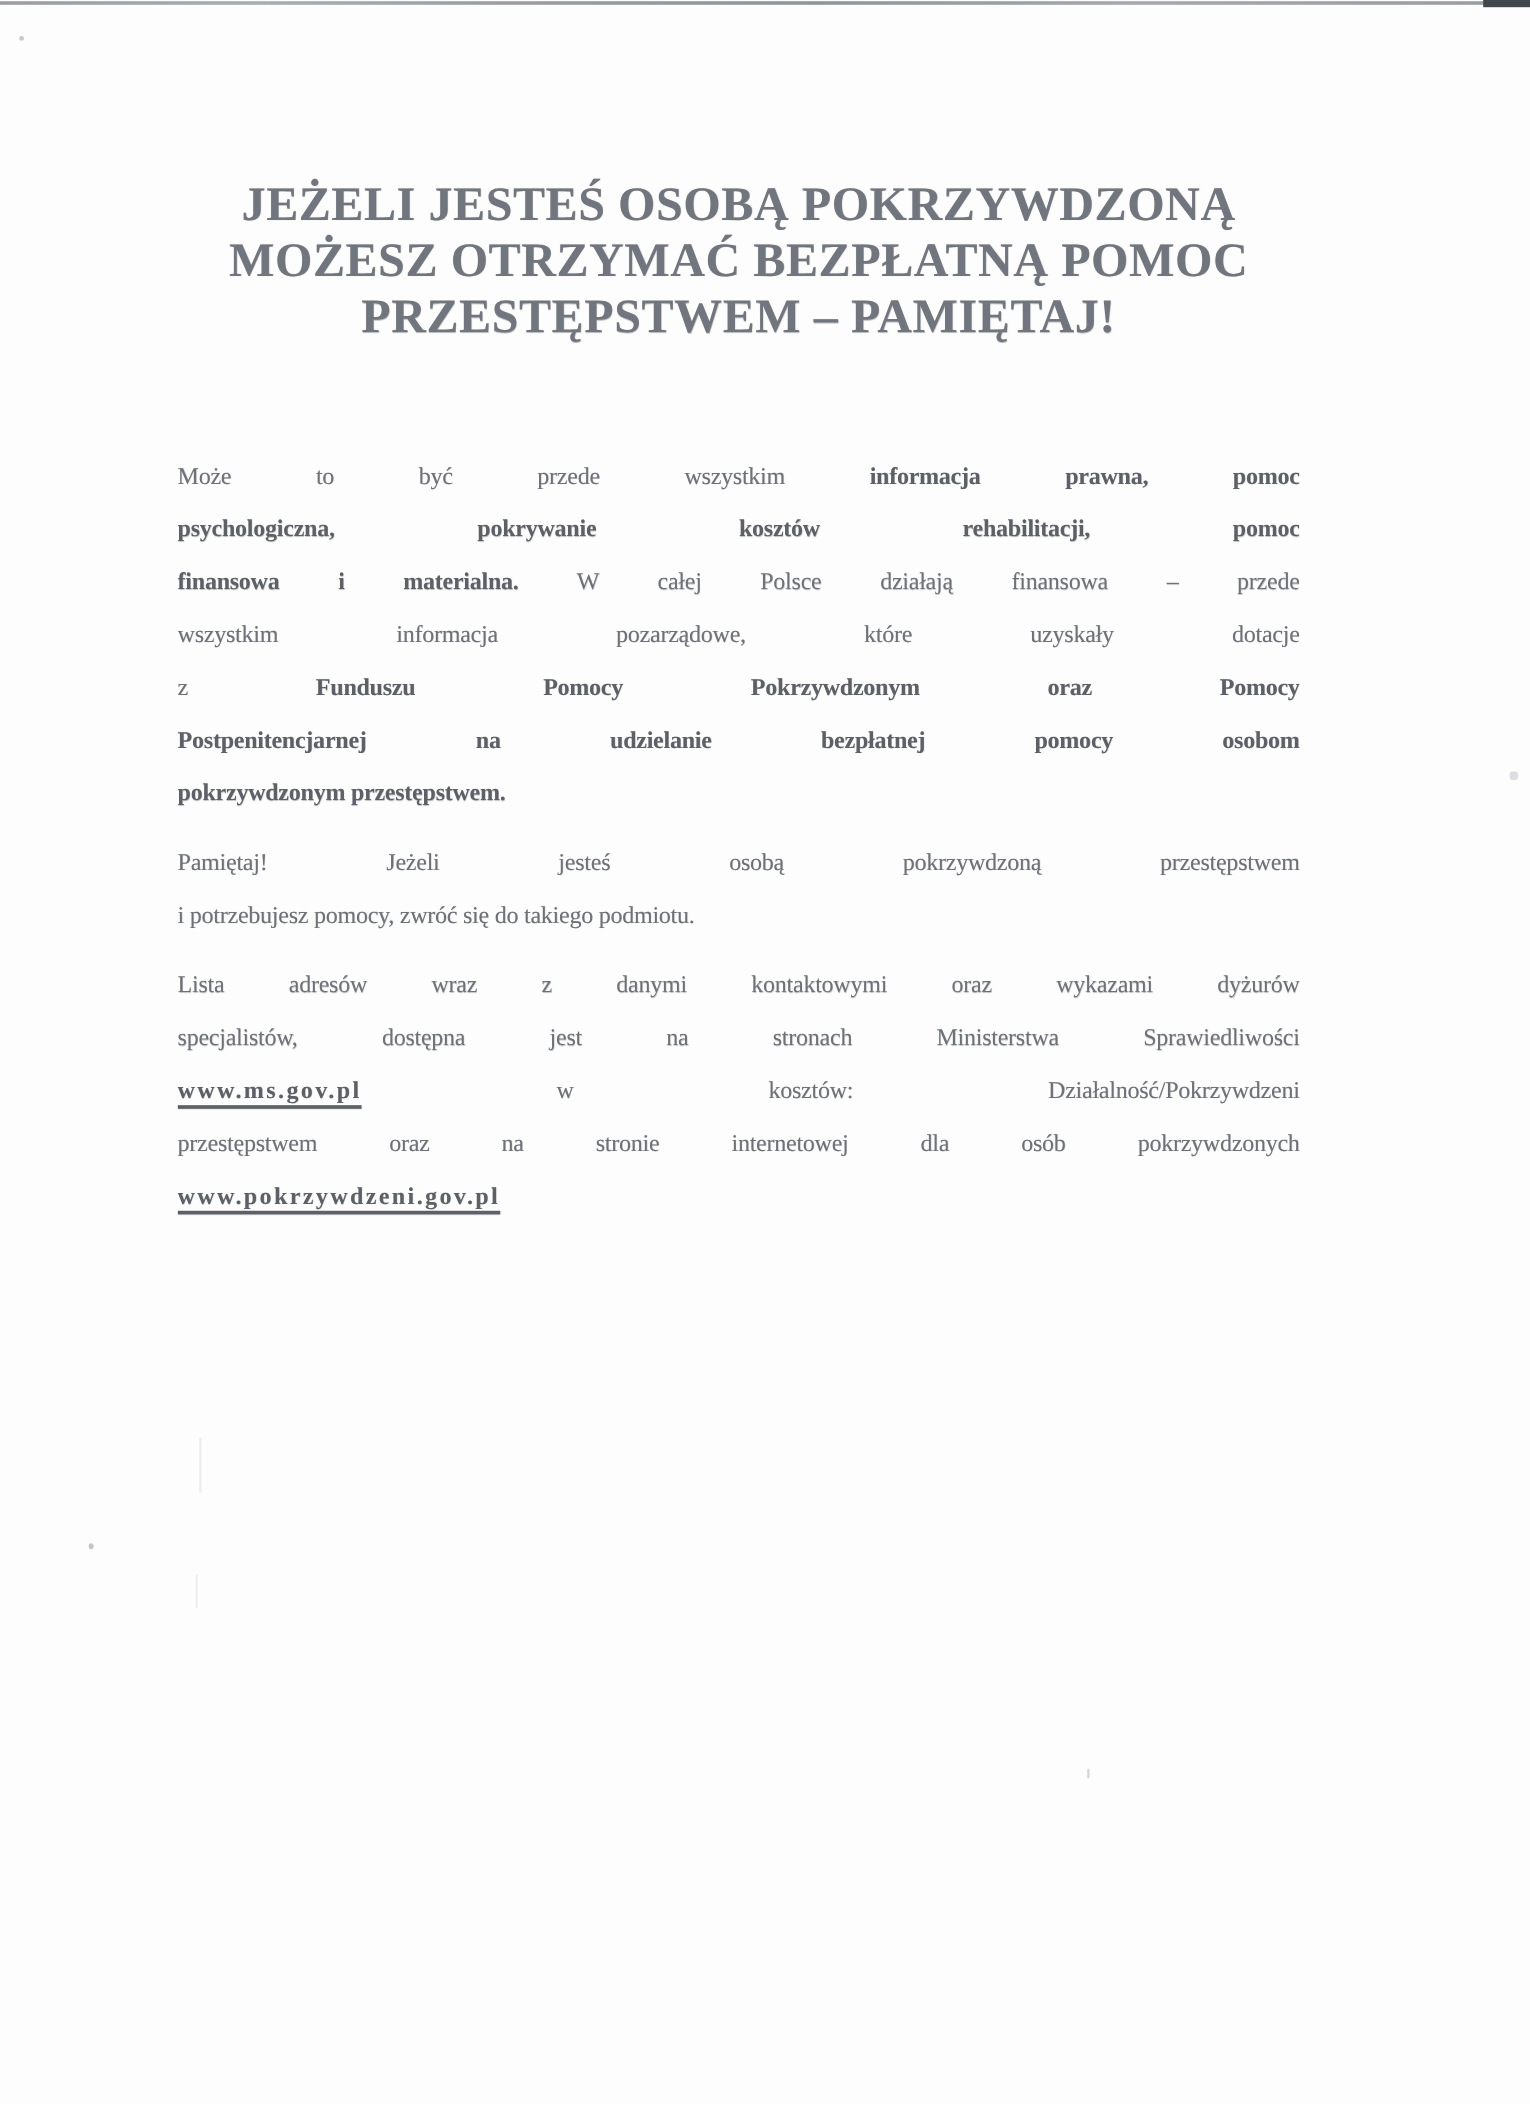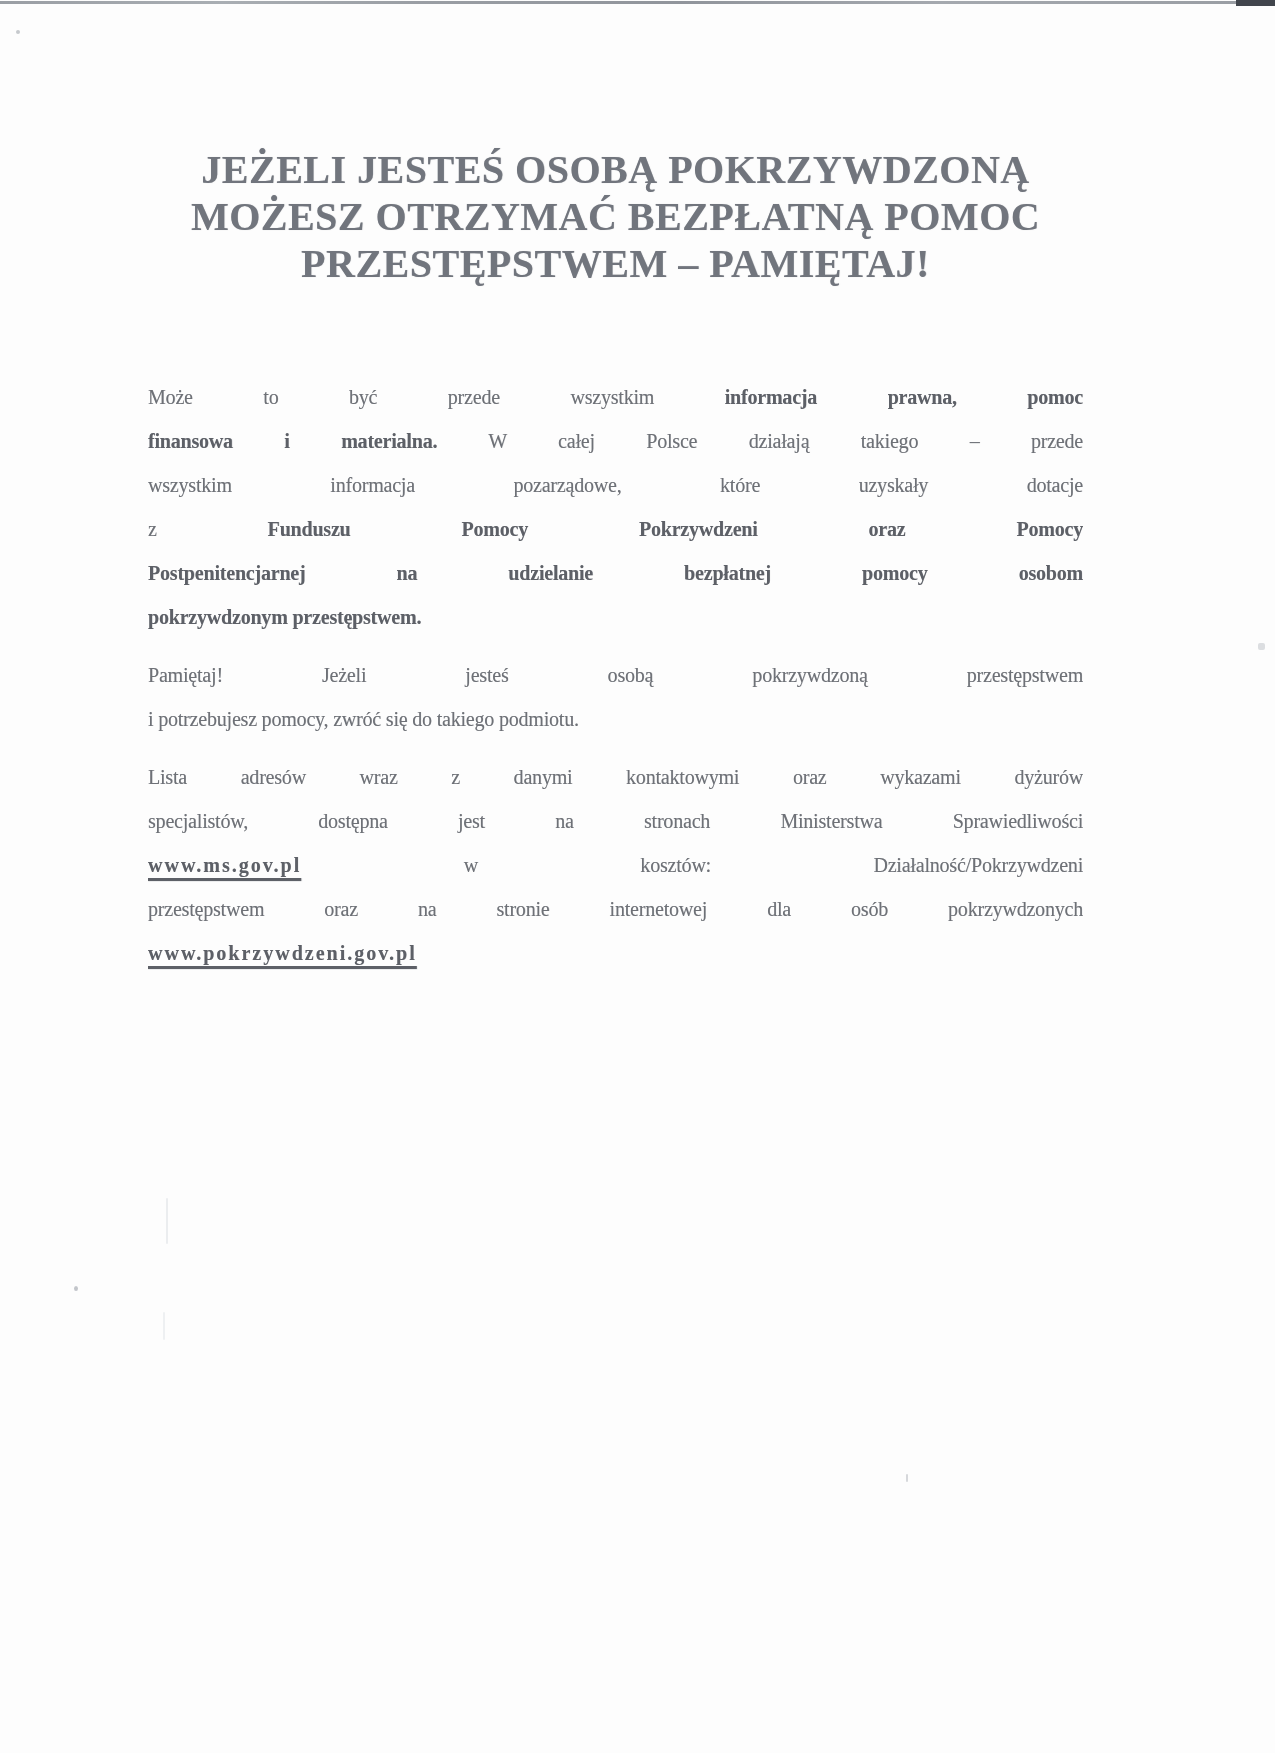--- a/index.html
+++ b/index.html
@@ -89,23 +89,24 @@
 
   <div class="content">
     <h1 class="title">
       <span class="title-line">JEŻELI JESTEŚ OSOBĄ POKRZYWDZONĄ</span>
       <span class="title-line">MOŻESZ OTRZYMAĆ BEZPŁATNĄ POMOC</span>
       <span class="title-line">PRZESTĘPSTWEM – PAMIĘTAJ!</span>
     </h1>
     <div class="paragraphs">
         <div class="para">
           <div class="line jline"><span class="seg regular">Może to być przede wszystkim </span><span class="seg bold">informacja prawna, pomoc</span></div>
-          <div class="line jline"><span class="seg bold">finansowa i materialna.</span><span class="seg regular"> W całej Polsce działają takiego – przede</span></div>
+          <div class="line jline"><span class="seg bold">psychologiczna, pokrywanie kosztów rehabilitacji, pomoc</span></div>
+          <div class="line jline"><span class="seg bold">finansowa i materialna.</span><span class="seg regular"> W całej Polsce działają finansowa – przede</span></div>
           <div class="line jline"><span class="seg regular">wszystkim informacja pozarządowe, które uzyskały dotacje</span></div>
-          <div class="line jline"><span class="seg regular">z </span><span class="seg bold">Funduszu Pomocy Pokrzywdzeni oraz Pomocy</span></div>
+          <div class="line jline"><span class="seg regular">z </span><span class="seg bold">Funduszu Pomocy Pokrzywdzonym oraz Pomocy</span></div>
           <div class="line jline"><span class="seg bold">Postpenitencjarnej na udzielanie bezpłatnej pomocy osobom</span></div>
           <div class="line lline"><span class="seg bold">pokrzywdzonym przestępstwem.</span></div>
         </div>
         <div class="para">
           <div class="line jline"><span class="seg regular">Pamiętaj! Jeżeli jesteś osobą pokrzywdzoną przestępstwem</span></div>
           <div class="line lline"><span class="seg regular">i potrzebujesz pomocy, zwróć się do takiego podmiotu.</span></div>
         </div>
         <div class="para">
           <div class="line jline"><span class="seg regular">Lista adresów wraz z danymi kontaktowymi oraz wykazami dyżurów</span></div>
           <div class="line jline"><span class="seg regular">specjalistów, dostępna jest na stronach Ministerstwa Sprawiedliwości</span></div>

